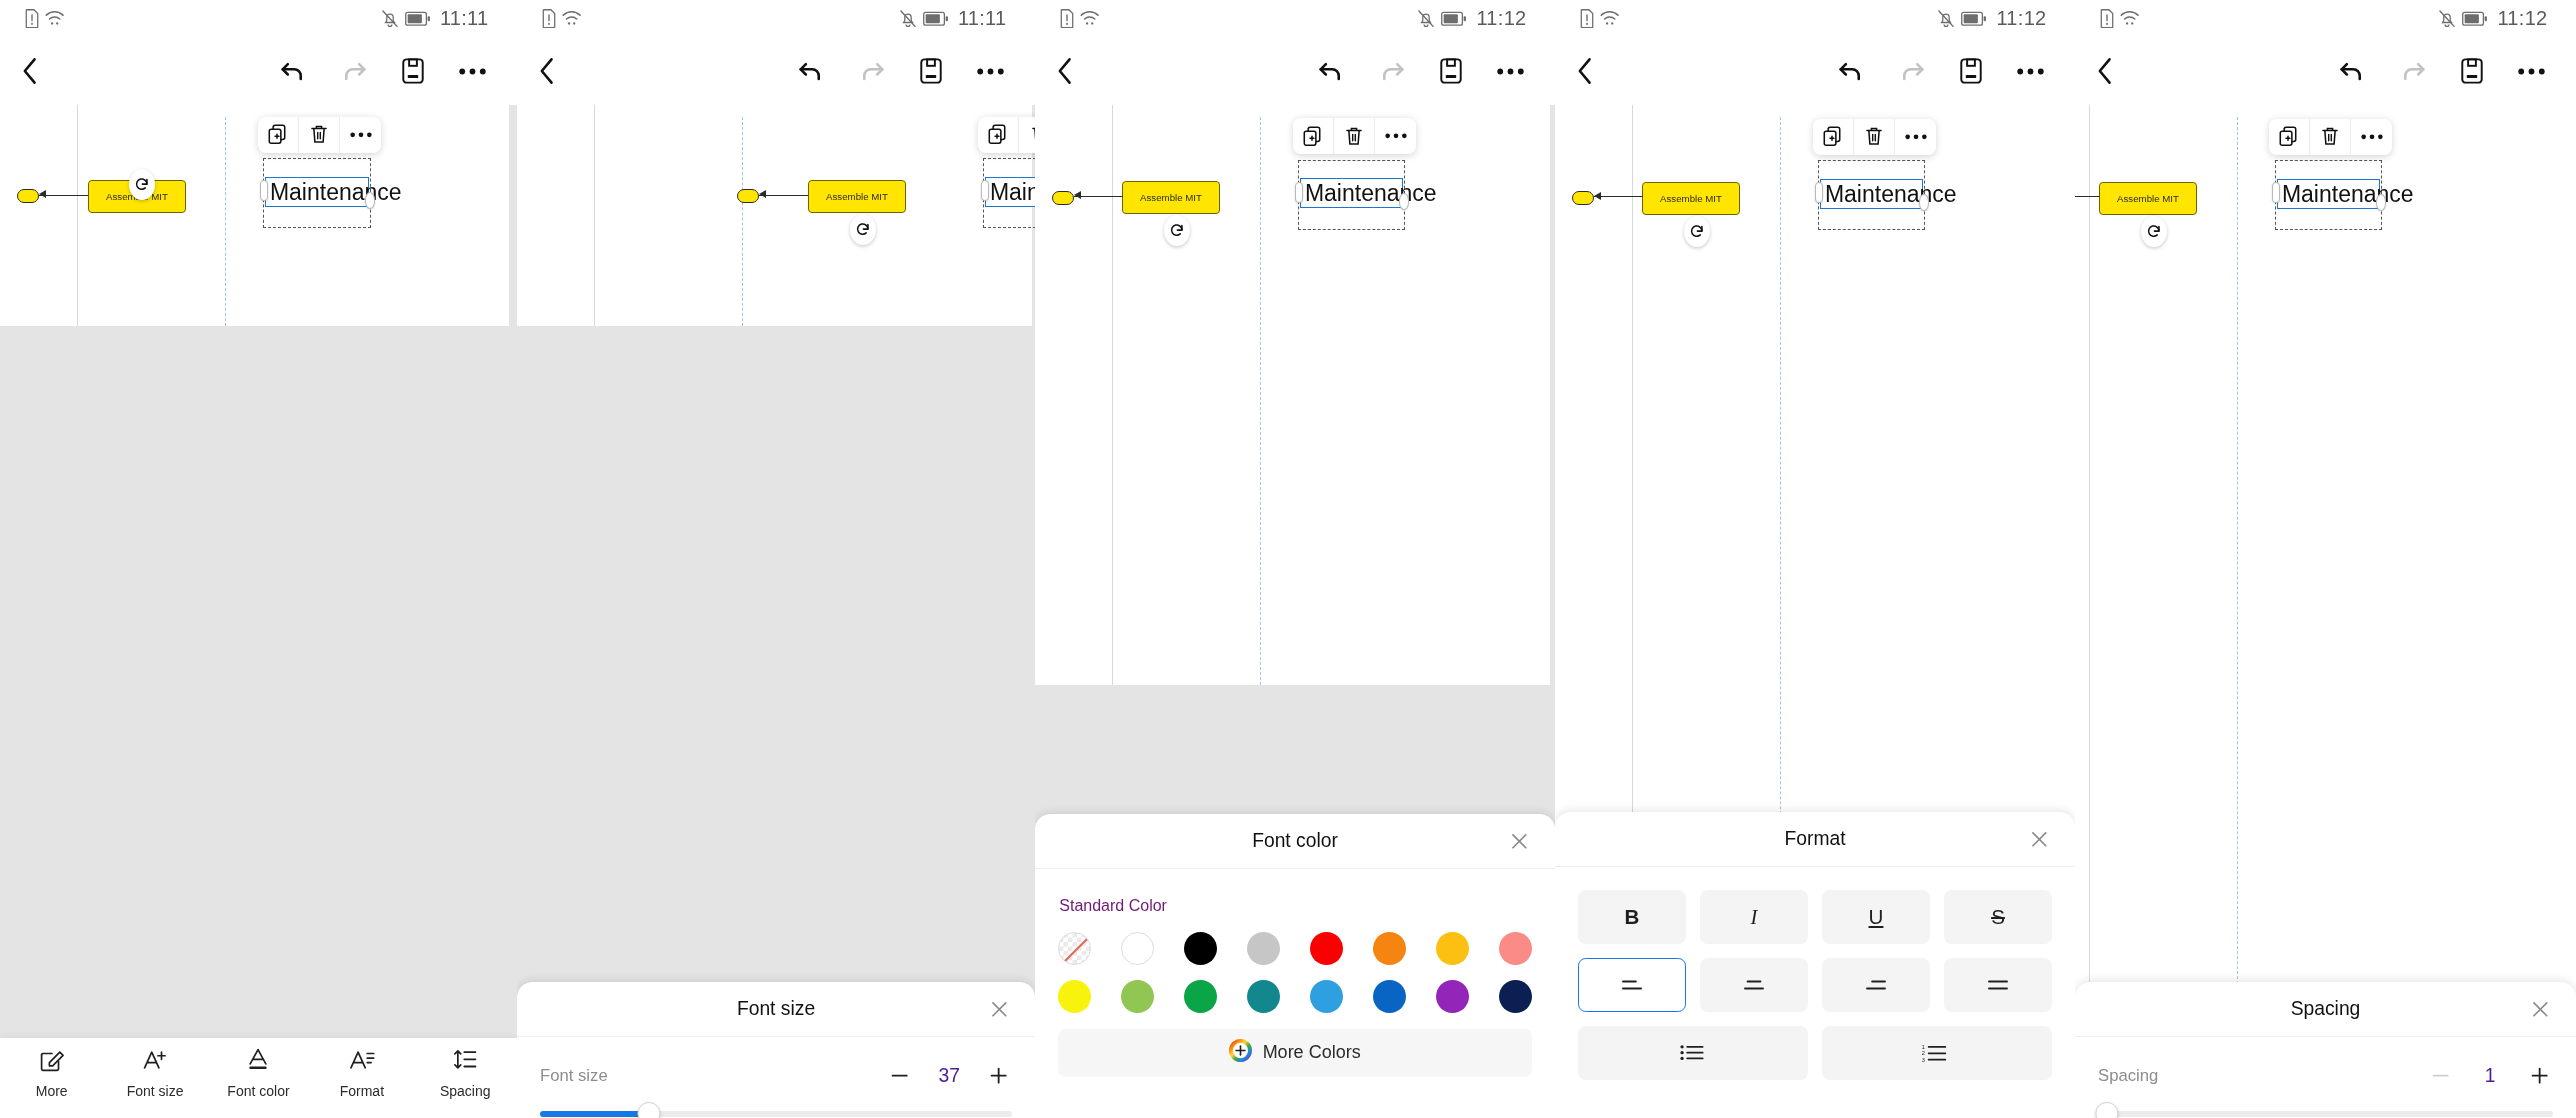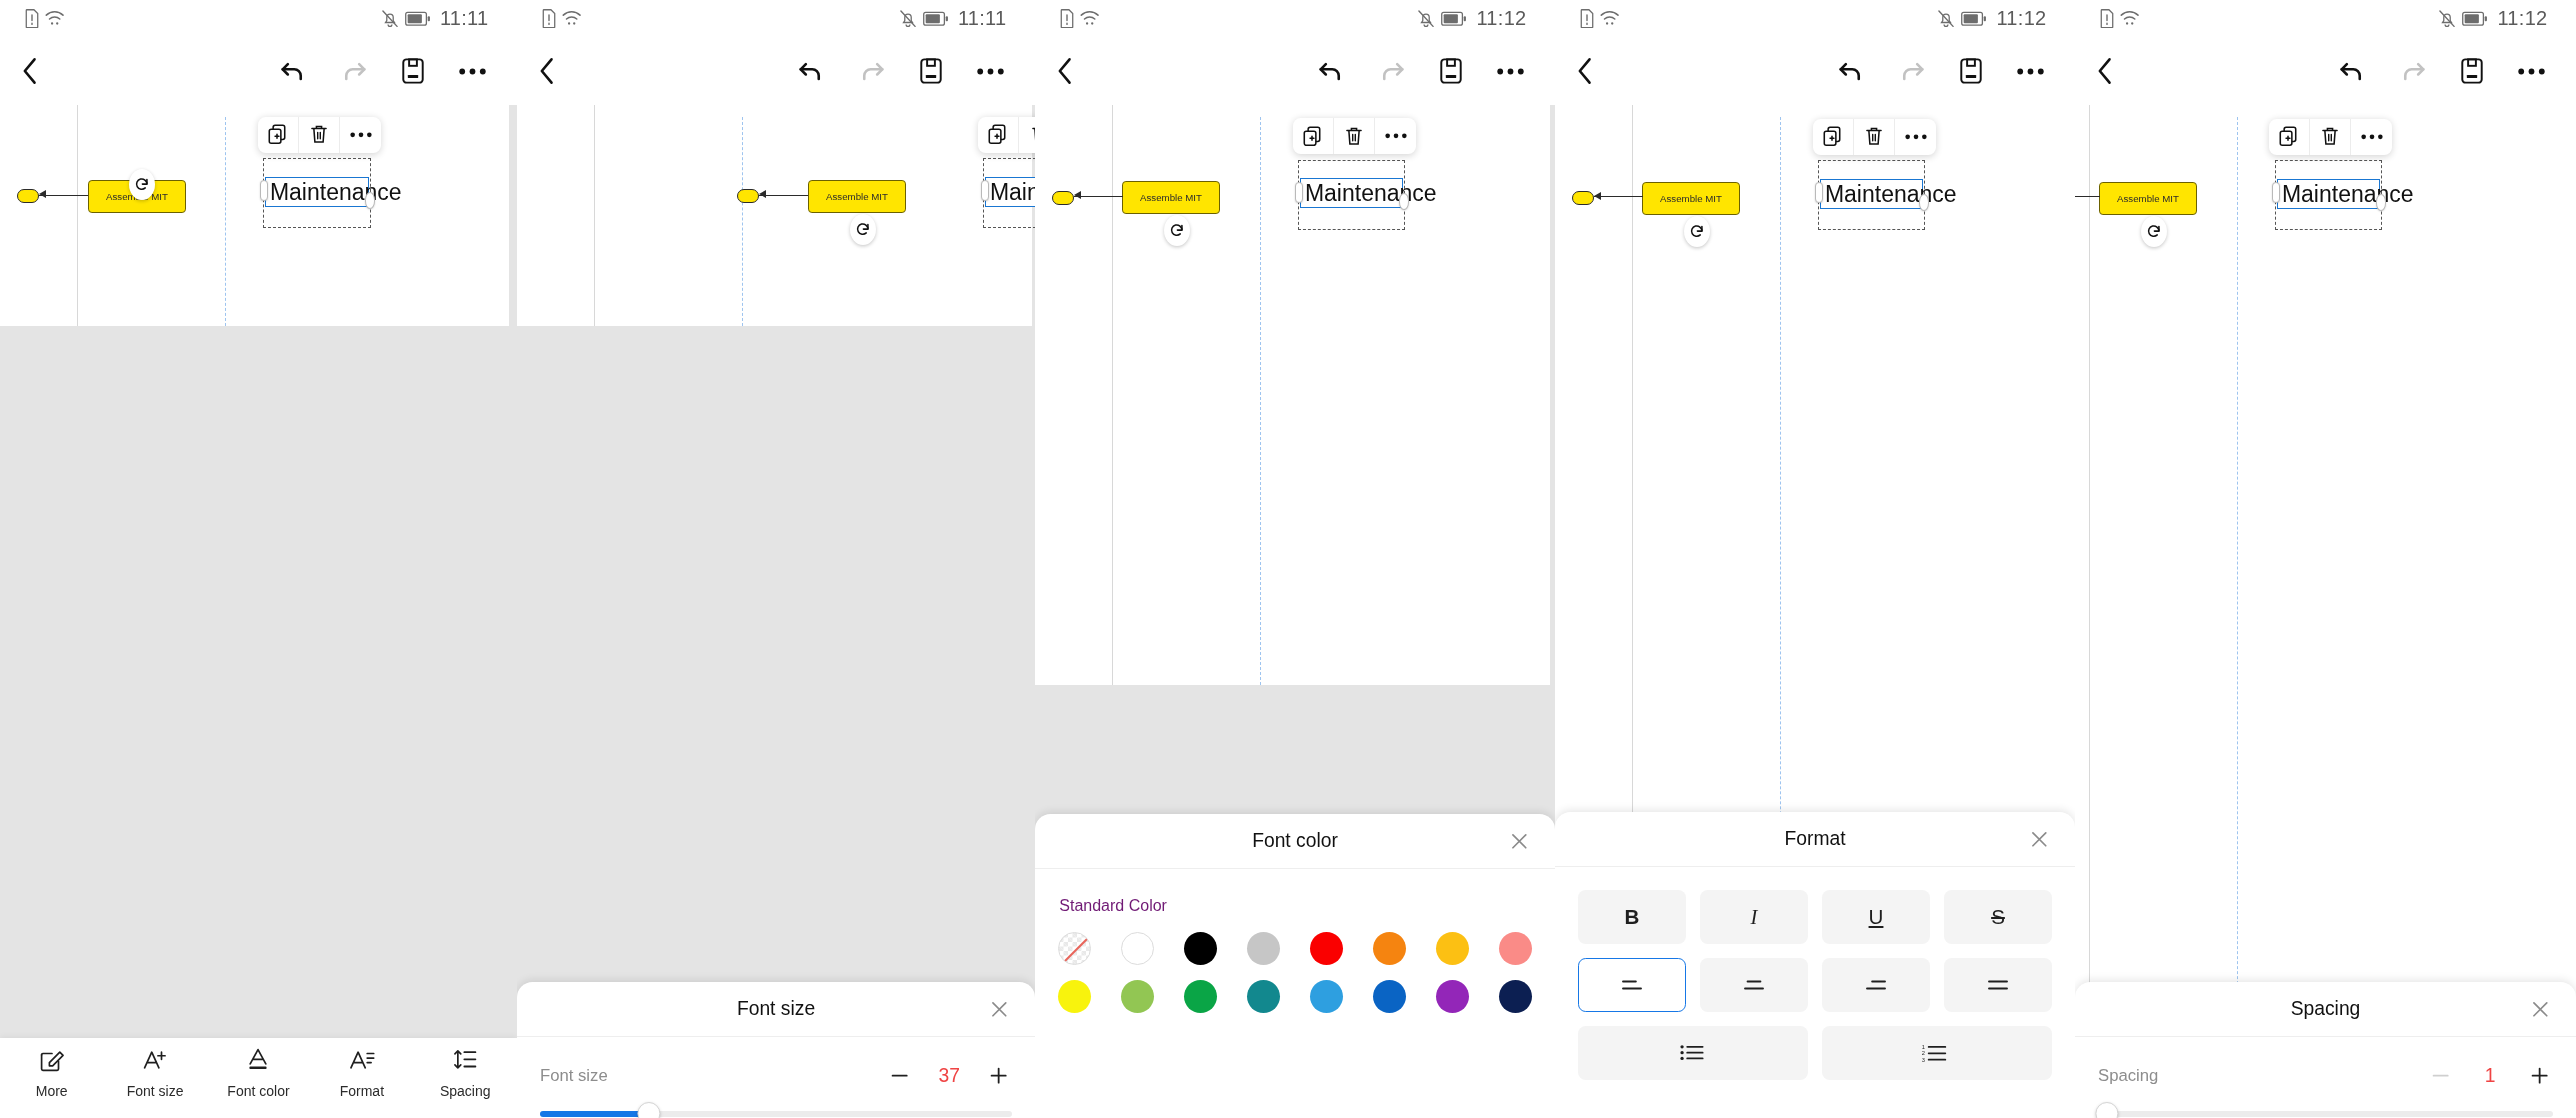--- a/index.html
+++ b/index.html
@@ -110,21 +110,21 @@
     width: 26px; height: 26px; display: flex; align-items: center; justify-content: center;
     cursor: pointer;
   }
   .sheet-body { padding: 19.3px 23px 0 23px; }
 
   
   .stepper-row { display: flex; align-items: center; justify-content: space-between; height: 39px; }
   .stepper-label { font-size: 16.7px; color: #8d8d8d; }
   .stepper-ctl { display: flex; align-items: center; gap: 19.3px; }
   .step-btn { width: 26px; height: 26px; display: flex; align-items: center; justify-content: center; cursor: pointer; }
-  .step-val { min-width: 35px; text-align: center; font-size: 19.3px; color: #ef4444; }
+  .step-val { min-width: 35px; text-align: center; font-size: 19.3px; color: #4c1d95; }
 
   
   .slider { position: relative; height: 6.4px; margin-top: 15.5px; }
   .slider-track { position: absolute; left: 0; right: 0; top: 0; height: 6.4px; background: #ececec; border-radius: 3.2px; }
   .slider-fill { position: absolute; left: 0; top: 0; height: 6.4px; background: #1677e6; border-radius: 3.2px; }
   .slider-thumb {
     position: absolute; top: -8.4px; width: 23px; height: 23px; background: #ffffff;
     border: 0.6px solid #d4d4d4; border-radius: 50%; box-shadow: 0 1.3px 3.2px rgba(0,0,0,.18);
     transform: translateX(-11.6px); cursor: pointer;
   }
@@ -652,20 +652,40 @@
         <div class="swatch-row">
           <div class="swatch" style="background:#f8f30d;"></div>
           <div class="swatch" style="background:#92c653;"></div>
           <div class="swatch" style="background:#0aa546;"></div>
           <div class="swatch" style="background:#12888e;"></div>
           <div class="swatch" style="background:#2e9fe0;"></div>
           <div class="swatch" style="background:#0a64c4;"></div>
           <div class="swatch" style="background:#9326b8;"></div>
           <div class="swatch" style="background:#0c1f52;"></div>
         </div>
+        <div class="more-colors">
+          <span>
+            <svg width="23" height="23" viewBox="0 0 36 36">
+              <defs>
+                  <linearGradient id="cw1" x1="0" y1="0" x2="1" y2="1">
+                <stop offset="0%" stop-color="#e53935"></stop>
+                    <stop offset="20%" stop-color="#fb8c00"></stop>
+                <stop offset="40%" stop-color="#fdd835"></stop>
+                    <stop offset="60%" stop-color="#43a047"></stop>
+                <stop offset="80%" stop-color="#1e88e5"></stop>
+                    <stop offset="100%" stop-color="#8e24aa"></stop>
+              </linearGradient>
+                </defs>
+              <circle cx="18" cy="18" r="15" fill="none" stroke="url(#cw1)" stroke-width="6"></circle>
+              <circle cx="18" cy="18" r="10" fill="#ffffff"></circle>
+              <path d="M18 11v14M11 18h14" stroke="#1f1f1f" stroke-width="2.6" stroke-linecap="round"></path>
+            </svg>
+          </span>
+          <span>More Colors</span>
+        </div>
       </div>
     </div>
   </div>
 
   <div class="panel p4">
     <div class="statusbar">
       <div class="sb-left">
         <span class="ic">
           <svg width="14" height="19.3" viewBox="0 0 22 30">
               <path d="M3 1h11l6 6v21a1 1 0 0 1-1 1H3a1 1 0 0 1-1-1V2a1 1 0 0 1 1-1z" fill="none" stroke="#6d6d6d" stroke-width="2"></path>

